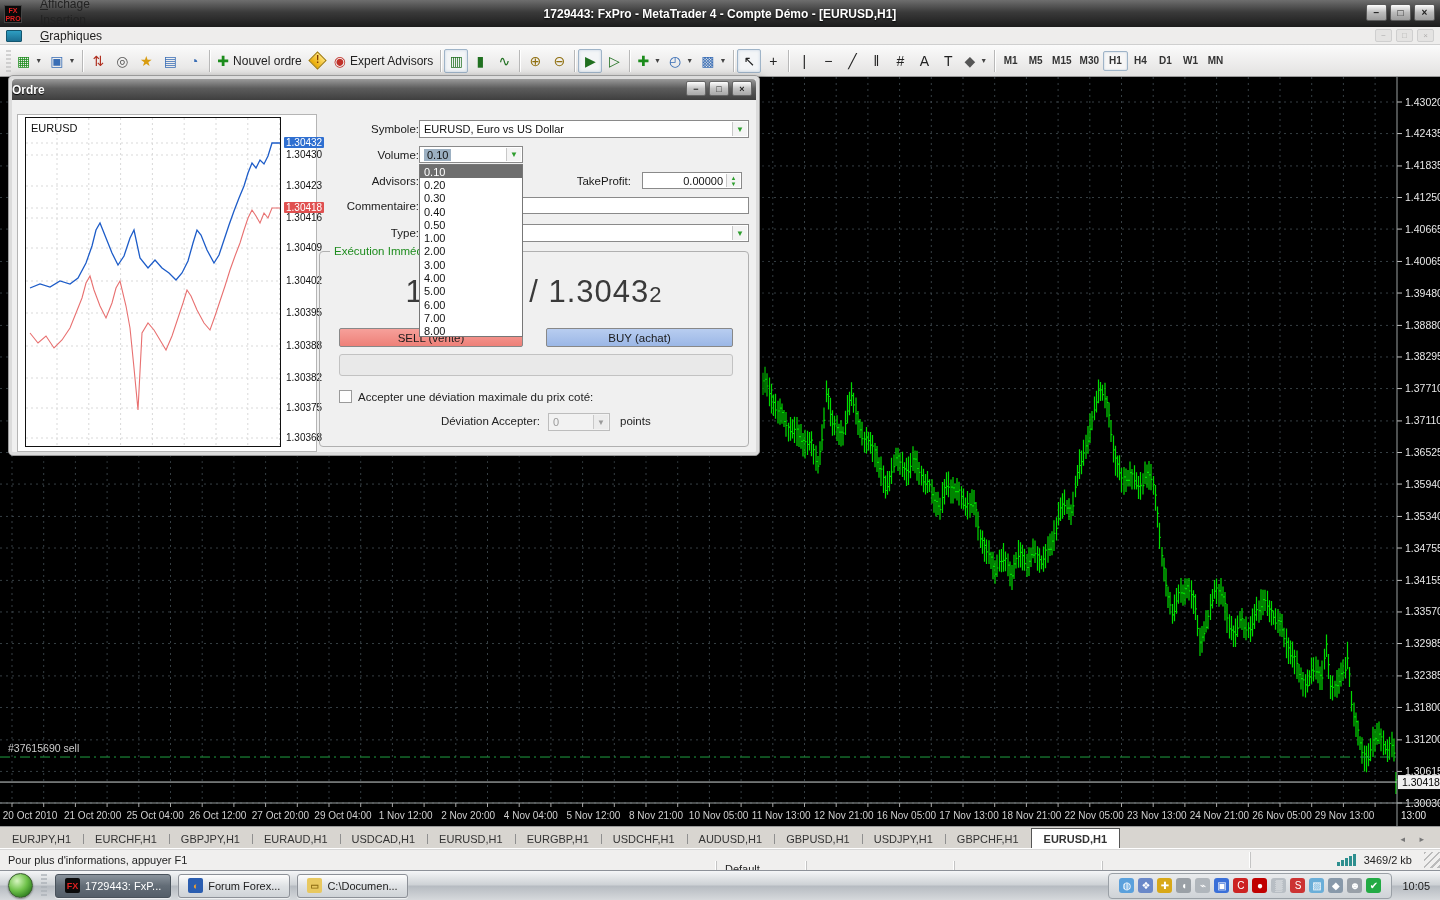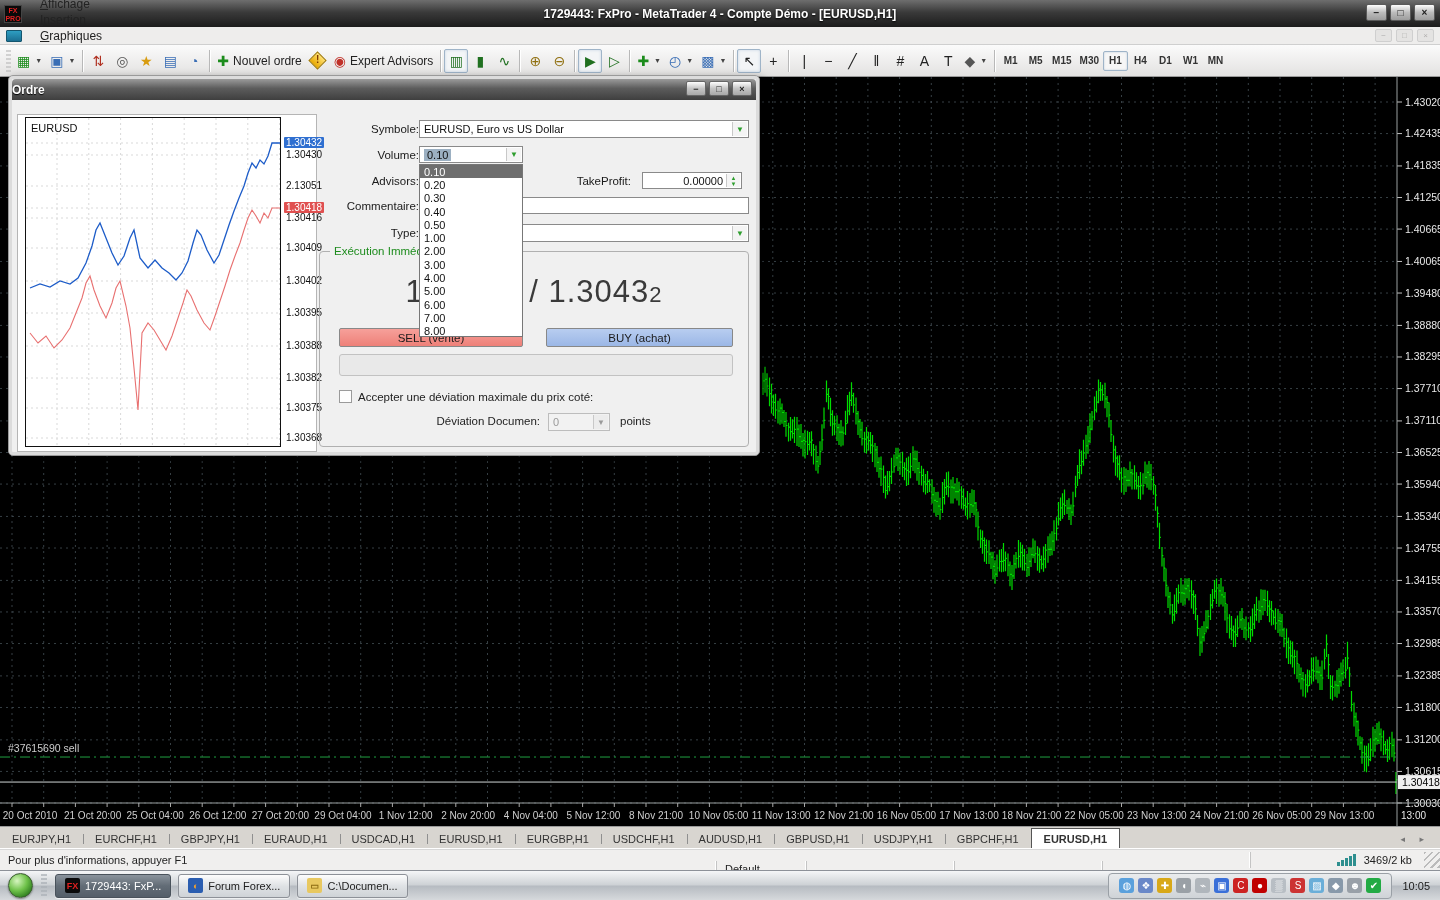--- a/index.html
+++ b/index.html
@@ -535,21 +535,21 @@
             <line x1="0" y1="260" x2="254" y2="260" stroke="#d9d9d9" stroke-dasharray="2 3"></line>
             <line x1="0" y1="290" x2="254" y2="290" stroke="#d9d9d9" stroke-dasharray="2 3"></line>
             <line x1="0" y1="320" x2="254" y2="320" stroke="#d9d9d9" stroke-dasharray="2 3"></line>
             <polyline points="4,215 12,225 20,218 28,230 36,222 44,210 50,195 56,180 60,165 64,158 68,172 74,188 80,200 86,185 90,170 94,163 100,188 104,210 108,250 112,292 116,215 122,205 128,212 134,222 140,232 146,218 152,200 157,185 161,172 165,178 171,192 178,205 184,212 189,198 194,183 199,168 204,152 209,138 214,125 218,112 222,100 226,92 230,98 234,105 238,95 242,100 246,90 254,90" fill="none" stroke="#e87070" stroke-width="1.1"></polyline>
             <polyline points="4,170 14,166 24,169 34,163 44,166 52,160 60,145 66,128 70,112 74,105 80,120 86,135 92,147 98,138 104,120 108,112 114,140 122,150 129,142 136,150 143,155 150,162 156,155 162,143 167,125 171,112 175,117 181,132 188,145 193,137 198,122 203,107 208,93 213,80 218,68 222,55 226,45 230,50 234,42 238,46 242,38 246,25 254,25" fill="none" stroke="#1d5cc8" stroke-width="1.3"></polyline>
             <text x="5" y="14" font-size="11" fill="#111" font-family="Liberation Sans, sans-serif">EURUSD</text>
           </svg></div>
       <div id="mini-labels">
           <div class="mini-lbl hl" style="top: 20px; background: rgb(47, 111, 208);">1.30432</div>
           <div class="mini-lbl" style="top: 32px;">1.30430</div>
-          <div class="mini-lbl" style="top: 63px;">2.13051</div>
+          <div class="mini-lbl" style="top: 63px;">1.30423</div>
           <div class="mini-lbl hl" style="top: 85px; background: rgb(224, 80, 80);">1.30418</div>
           <div class="mini-lbl" style="top: 95px;">1.30416</div>
           <div class="mini-lbl" style="top: 125px;">1.30409</div>
           <div class="mini-lbl" style="top: 158px;">1.30402</div>
           <div class="mini-lbl" style="top: 190px;">1.30395</div>
           <div class="mini-lbl" style="top: 223px;">1.30388</div>
           <div class="mini-lbl" style="top: 255px;">1.30382</div>
           <div class="mini-lbl" style="top: 285px;">1.30375</div>
           <div class="mini-lbl" style="top: 315px;">1.30368</div>
         </div>
@@ -590,21 +590,21 @@
       <div id="exec-title">Exécution Immédiate</div>
       <div id="big-price"><span>1.3041</span><span class="small-digit">8</span><span> / </span><span>1.3043</span><span class="small-digit">2</span></div>
       <div class="trade-btn" id="sell-btn">SELL (vente)</div>
       <div class="trade-btn" id="buy-btn">BUY (achat)</div>
       <div id="dis-bar"></div>
       <div id="dev-check-row">
         <div id="dev-checkbox"></div>
         <span>Accepter une déviation maximale du prix coté:</span>
       </div>
       <div id="dev-row">
-        <span id="dev-label">Déviation Documen:</span>
+        <span id="dev-label">Déviation Accepter:</span>
         <span id="dev-combo">
           <span>0</span>
           <span class="dd-arrow">▼</span>
         </span>
         <span id="dev-unit">points</span>
       </div>
     </div>
 
     <div id="volume-list">
         <div class="vol-item selected">0.10</div>

